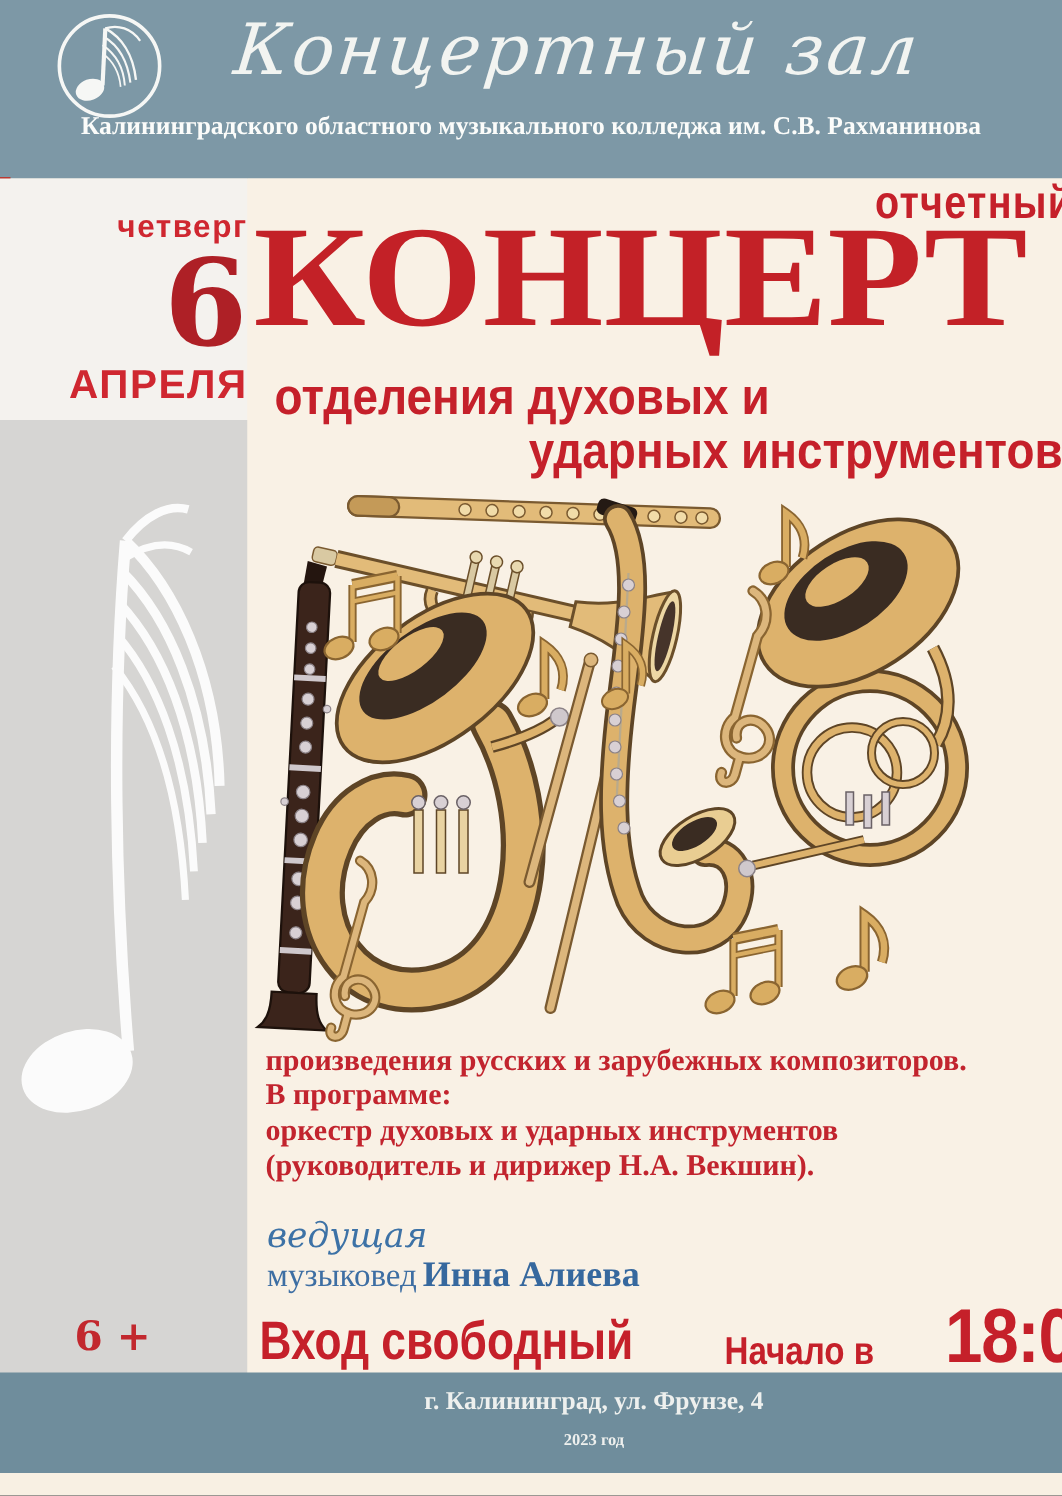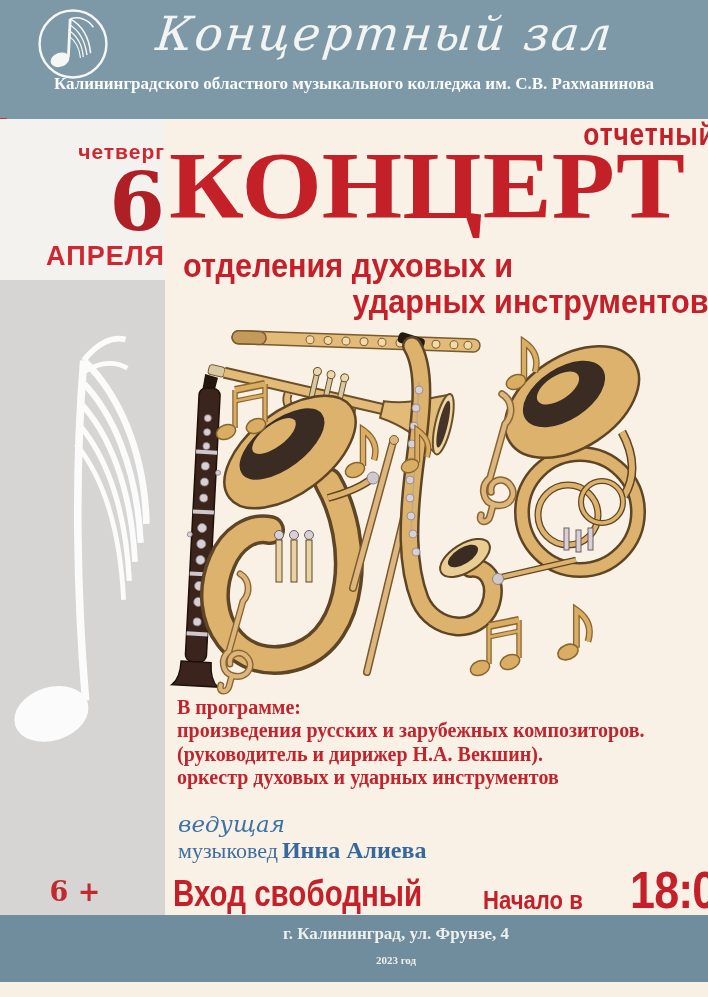--- a/index.html
+++ b/index.html
@@ -287,24 +287,24 @@
         <ellipse cx="0" cy="0" rx="10" ry="7" transform="rotate(-22 0 0)" fill="#d9ad62" stroke="#8a6531" stroke-width="1.5"></ellipse>
       </g>
       <g transform="translate(408,322) scale(1.05)">
         <path d="M8,-4 L8,-40 C18,-33 23,-23 19,-10" fill="none" stroke="#8a6531" stroke-width="6.5"></path>
         <path d="M8,-4 L8,-40 C18,-33 23,-23 19,-10" fill="none" stroke="#d9ad62" stroke-width="4"></path>
         <ellipse cx="0" cy="0" rx="10" ry="7" transform="rotate(-22 0 0)" fill="#d9ad62" stroke="#8a6531" stroke-width="1.5"></ellipse>
       </g>
     </svg>
 
     <div class="program">
+      <div>произведения русских и зарубежных композиторов.</div>
       <div>В программе:</div>
-      <div>произведения русских и зарубежных композиторов.</div>
+      <div>оркестр духовых и ударных инструментов</div>
       <div>(руководитель и дирижер Н.А. Векшин).</div>
-      <div>оркестр духовых и ударных инструментов</div>
     </div>
 
     <div class="host-role">ведущая</div>
     <div class="host-line">
       <span class="host-prefix">музыковед</span>
       <span class="host-name">Инна Алиева</span>
     </div>
 
     <div class="free-entry">Вход свободный</div>
     <div class="start-label">Начало в</div>

